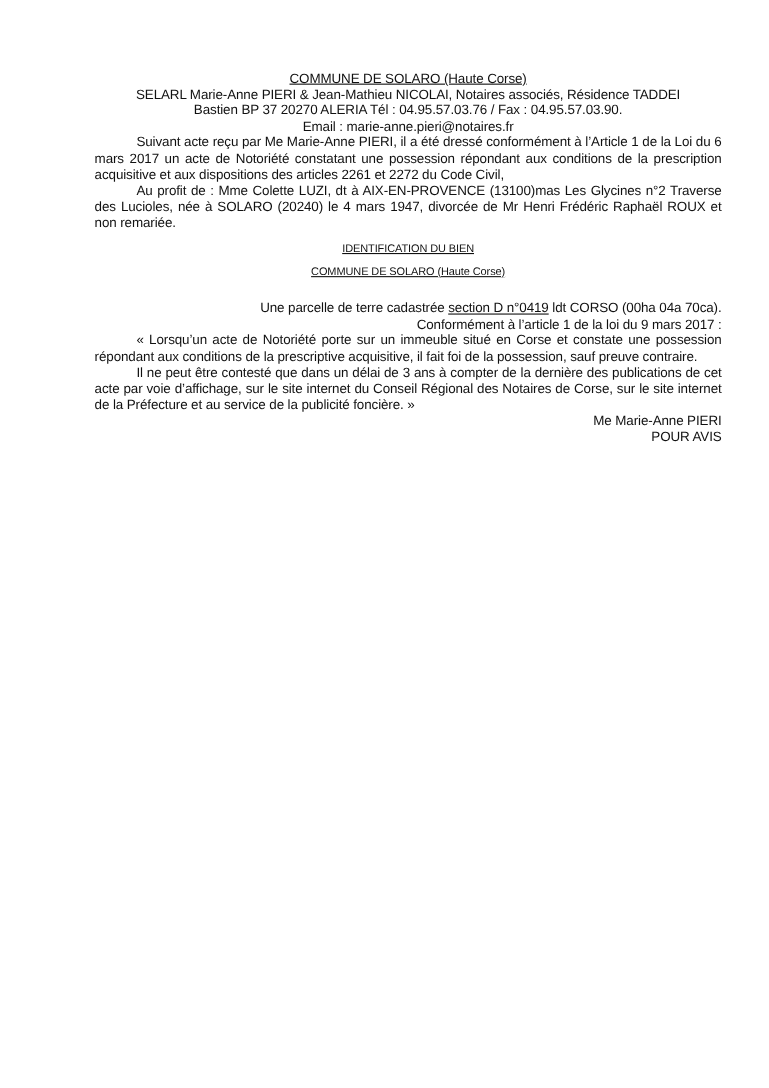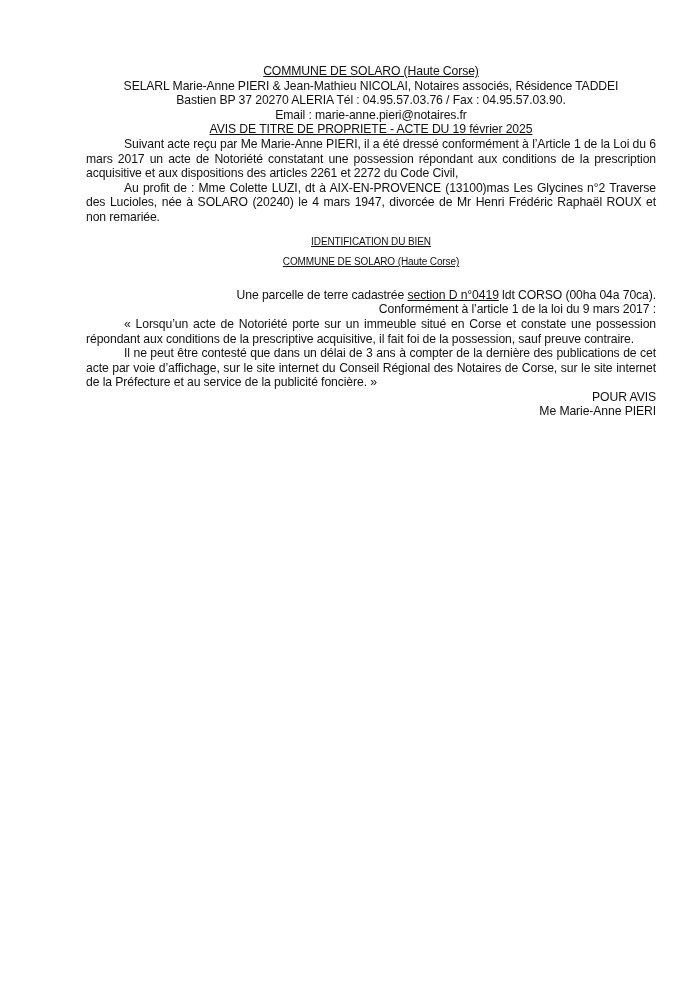--- a/index.html
+++ b/index.html
@@ -25,28 +25,27 @@
     p { margin: 0; text-align: right; }
   </style>
 </head>
 <body>
 
 <div class="page">
   <p class="center u">COMMUNE DE SOLARO (Haute Corse)</p>
   <p class="center">SELARL Marie-Anne PIERI &amp; Jean-Mathieu NICOLAI, Notaires associés, Résidence TADDEI</p>
   <p class="center">Bastien BP 37 20270 ALERIA Tél : 04.95.57.03.76 / Fax : 04.95.57.03.90.</p>
   <p class="center">Email : marie-anne.pieri@notaires.fr</p>
-  <p class="center u">AVIS DE TITRE DE PROPRIETE - ACTE DU 19 février 2025</p>
 
   <p class="just indent">Suivant acte reçu par Me Marie-Anne PIERI, il a été dressé conformément à l’Article 1 de la Loi du 6 mars 2017 un acte de Notoriété constatant une possession répondant aux conditions de la prescription acquisitive et aux dispositions des articles 2261 et 2272 du Code Civil,</p>
   <p class="just indent">Au profit de : Mme Colette LUZI, dt  à AIX-EN-PROVENCE (13100)mas Les Glycines n°2 Traverse des Lucioles, née à SOLARO (20240) le 4 mars 1947, divorcée de Mr Henri Frédéric Raphaël ROUX et non remariée.</p>
 
   <p class="center u sub-heading">IDENTIFICATION DU BIEN</p>
   <p class="center u sub-heading">COMMUNE DE SOLARO (Haute Corse)</p>
 
   <p class="parcel-line gap-top"><span>Une parcelle de terre cadastrée </span><span class="u">section D n°0419</span><span> ldt CORSO (00ha 04a 70ca).</span></p>
   <p class="parcel-line">Conformément à l’article 1 de la loi du 9 mars 2017 :</p>
   <p class="just indent">« Lorsqu’un acte de Notoriété porte sur un immeuble situé en Corse et constate une possession répondant aux conditions de la prescriptive acquisitive, il fait foi de la possession, sauf preuve contraire.</p>
   <p class="just indent">Il ne peut être contesté que dans un délai de 3 ans à compter de la dernière des publications de cet acte par voie d’affichage, sur le site internet du Conseil Régional des Notaires de Corse, sur le site internet de la Préfecture et au service de la publicité foncière. »</p>
 
+  <p class="sig sig-name">Me Marie-Anne PIERI</p>
   <p class="sig sig-pour">POUR AVIS</p>
-  <p class="sig sig-name">Me Marie-Anne PIERI</p>
 </div>
 
 </body></html>

